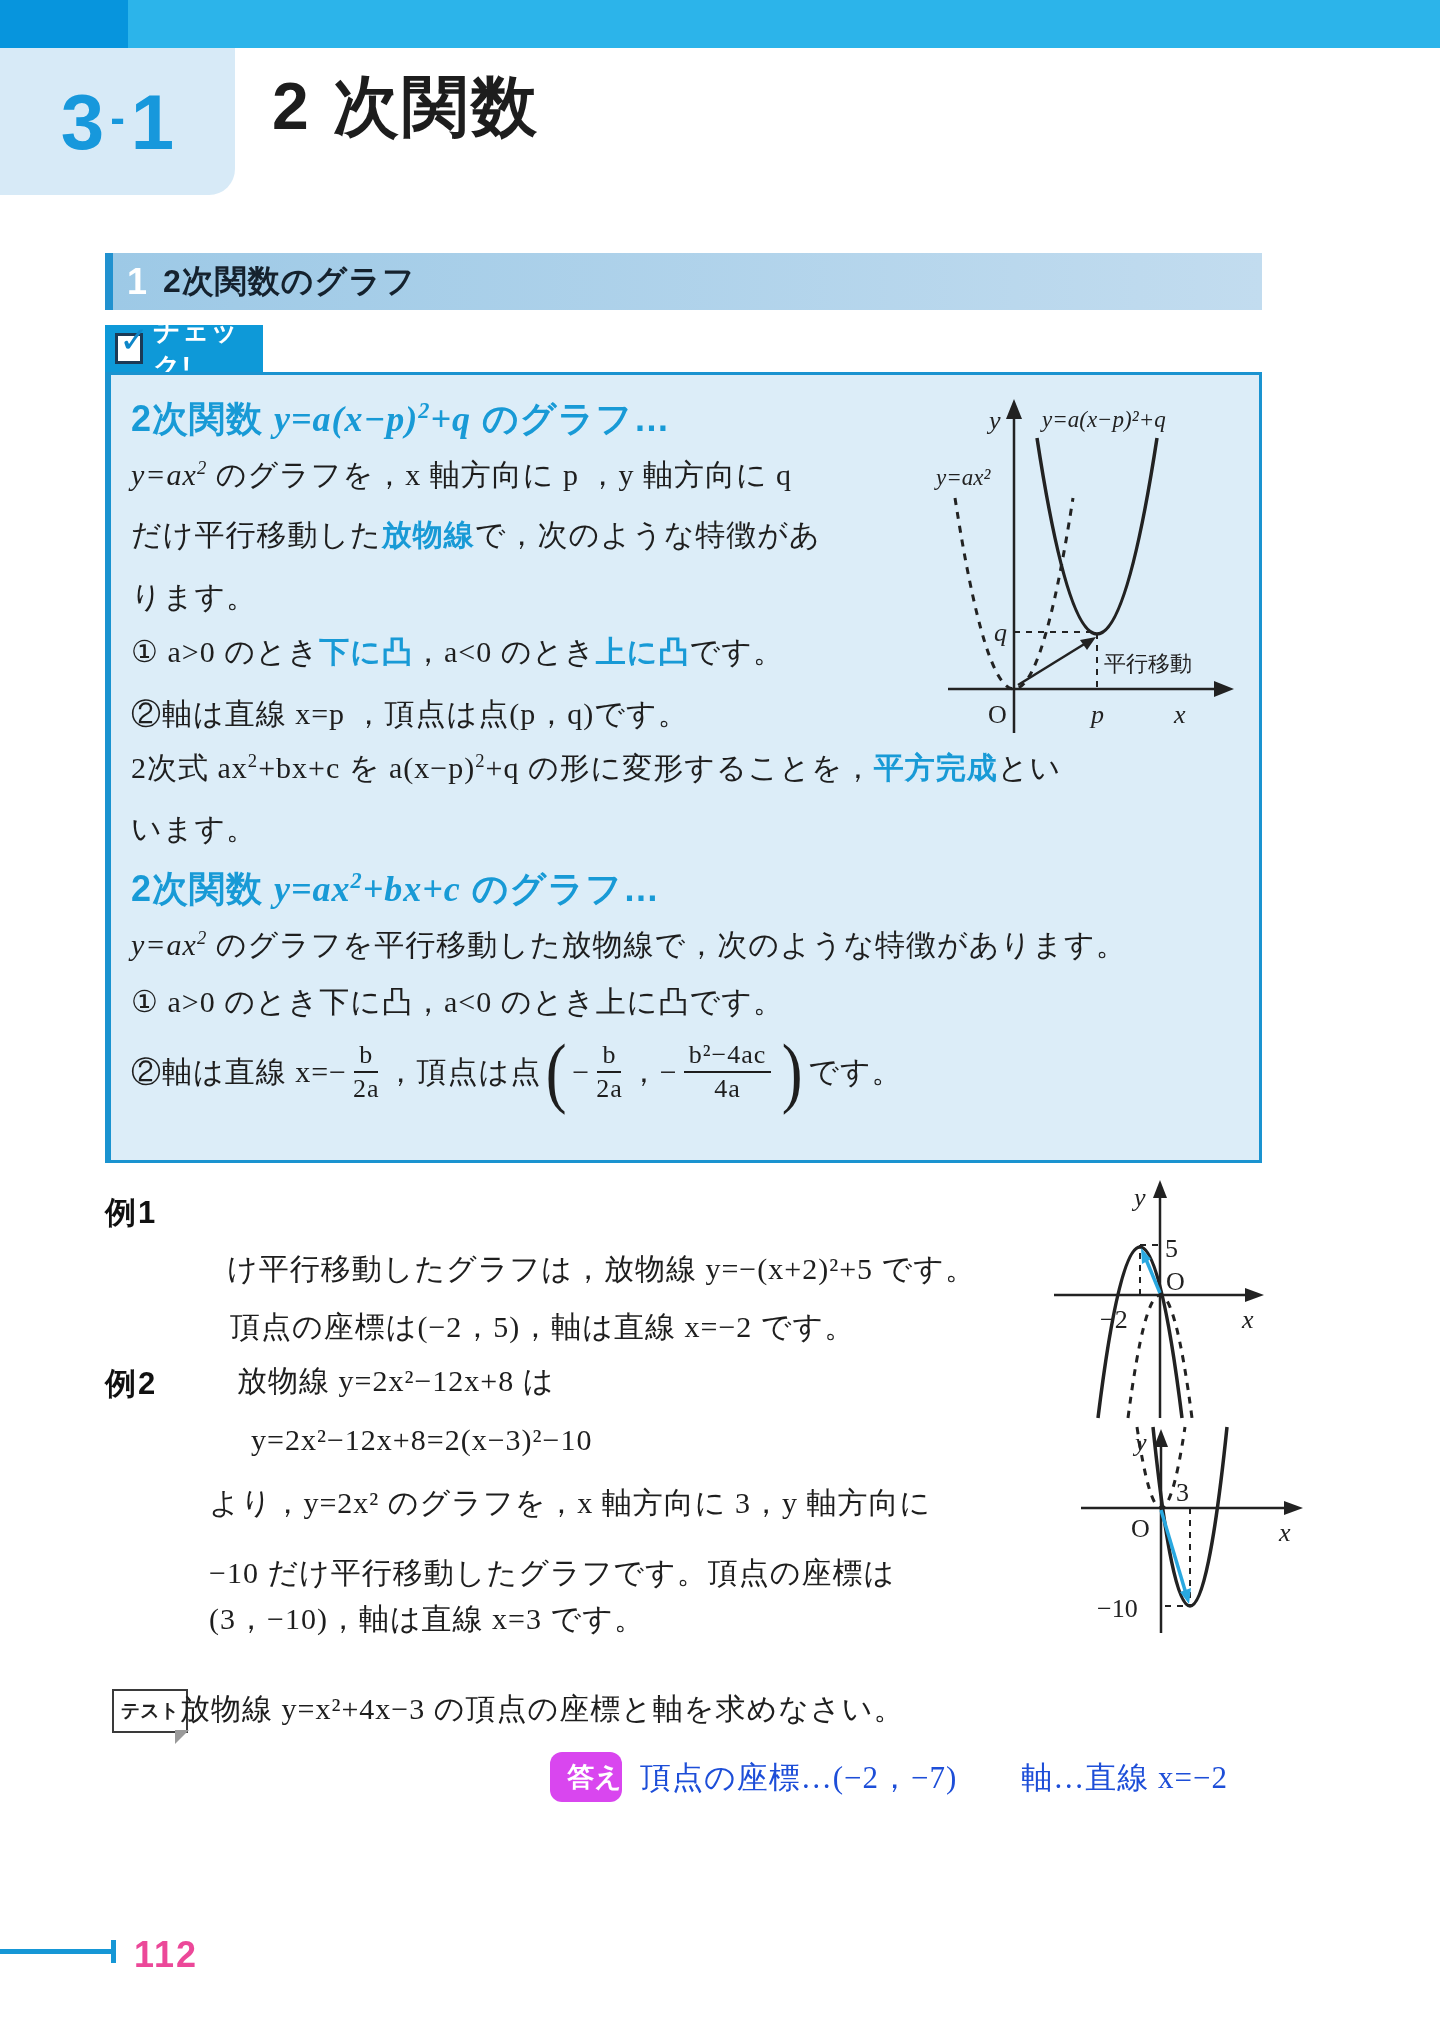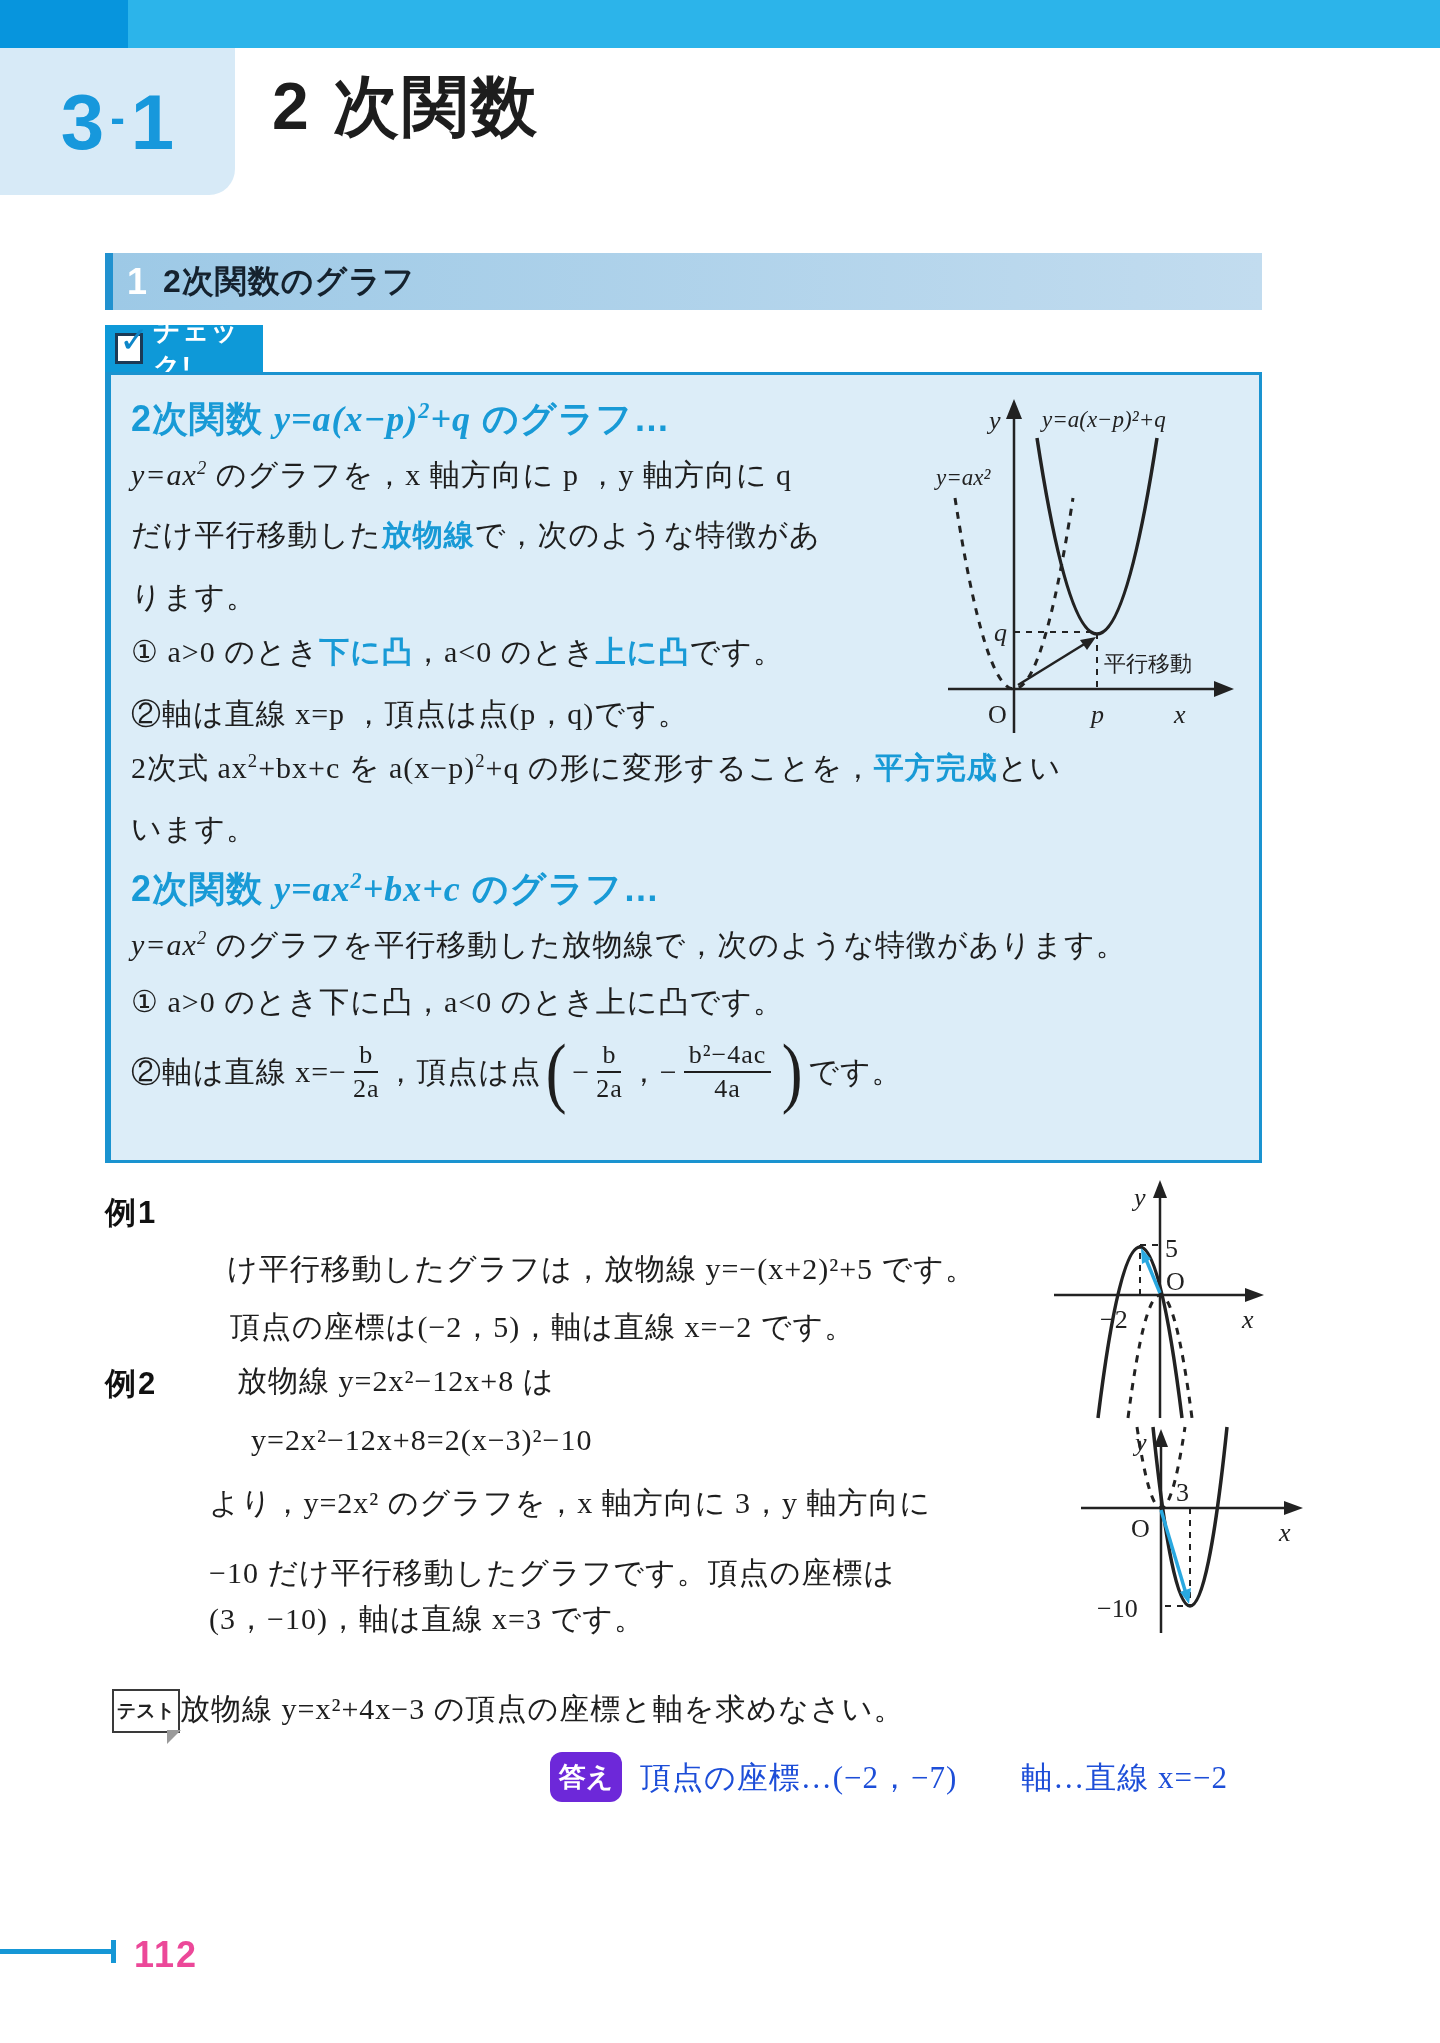--- a/index.html
+++ b/index.html
@@ -45,27 +45,27 @@
   .frac .den{padding-top:1px;}
   .bigparen{font-size:78px;font-weight:400;line-height:0.8;font-family:"Liberation Serif","DejaVu Serif",serif;
             transform:scaleX(0.8);margin:0 2px;}
 
   
   .exlabel{position:absolute;font-size:31px;font-weight:bold;color:#111111;letter-spacing:2px;}
   .exline{position:absolute;font-family:"Liberation Serif","DejaVu Serif",serif;font-size:30px;color:#1e1e1e;
           letter-spacing:1px;white-space:nowrap;}
 
   
-  .testbox{left:112px;top:1689px;width:68px;height:44px;background:#ffffff;border:2px solid #3a3a3a;
+  .testbox{left:112px;top:1689px;width:76px;height:44px;background:#ffffff;border:2px solid #3a3a3a;
            display:flex;align-items:center;justify-content:center;box-sizing:border-box;}
   .testbox .lbl{font-size:19px;font-weight:bold;color:#222222;}
   .testfold{position:absolute;right:-3px;bottom:-13px;width:0;height:0;
             border-top:14px solid #9a9a9a;border-right:14px solid transparent;}
-  .answerbadge{left:550px;top:1752px;width:72px;height:50px;background:#6d28d9;border-radius:12px;
-               display:flex;align-items:center;justify-content:center;}
+  .answerbadge{left:550px;top:1752px;width:72px;height:50px;background:#d946ef;border-radius:12px;
+               display:flex;align-items:center;justify-content:flex-end;}
   .answerbadge .lbl{color:#ffffff;font-size:27px;font-weight:bold;}
   .answerline{left:640px;top:1757px;display:flex;gap:64px;font-family:"Liberation Serif","DejaVu Serif",serif;
               font-size:31px;color:#1d4ed8;letter-spacing:1px;white-space:nowrap;}
 
   
   .footline{left:0;top:1949px;width:113px;height:5px;background:#1697d6;}
   .foottick{left:111px;top:1940px;width:5px;height:23px;background:#1697d6;}
   .pagenum{left:134px;top:1934px;font-size:36px;color:#ec4899;letter-spacing:2px;font-weight:bold;}
 
   

